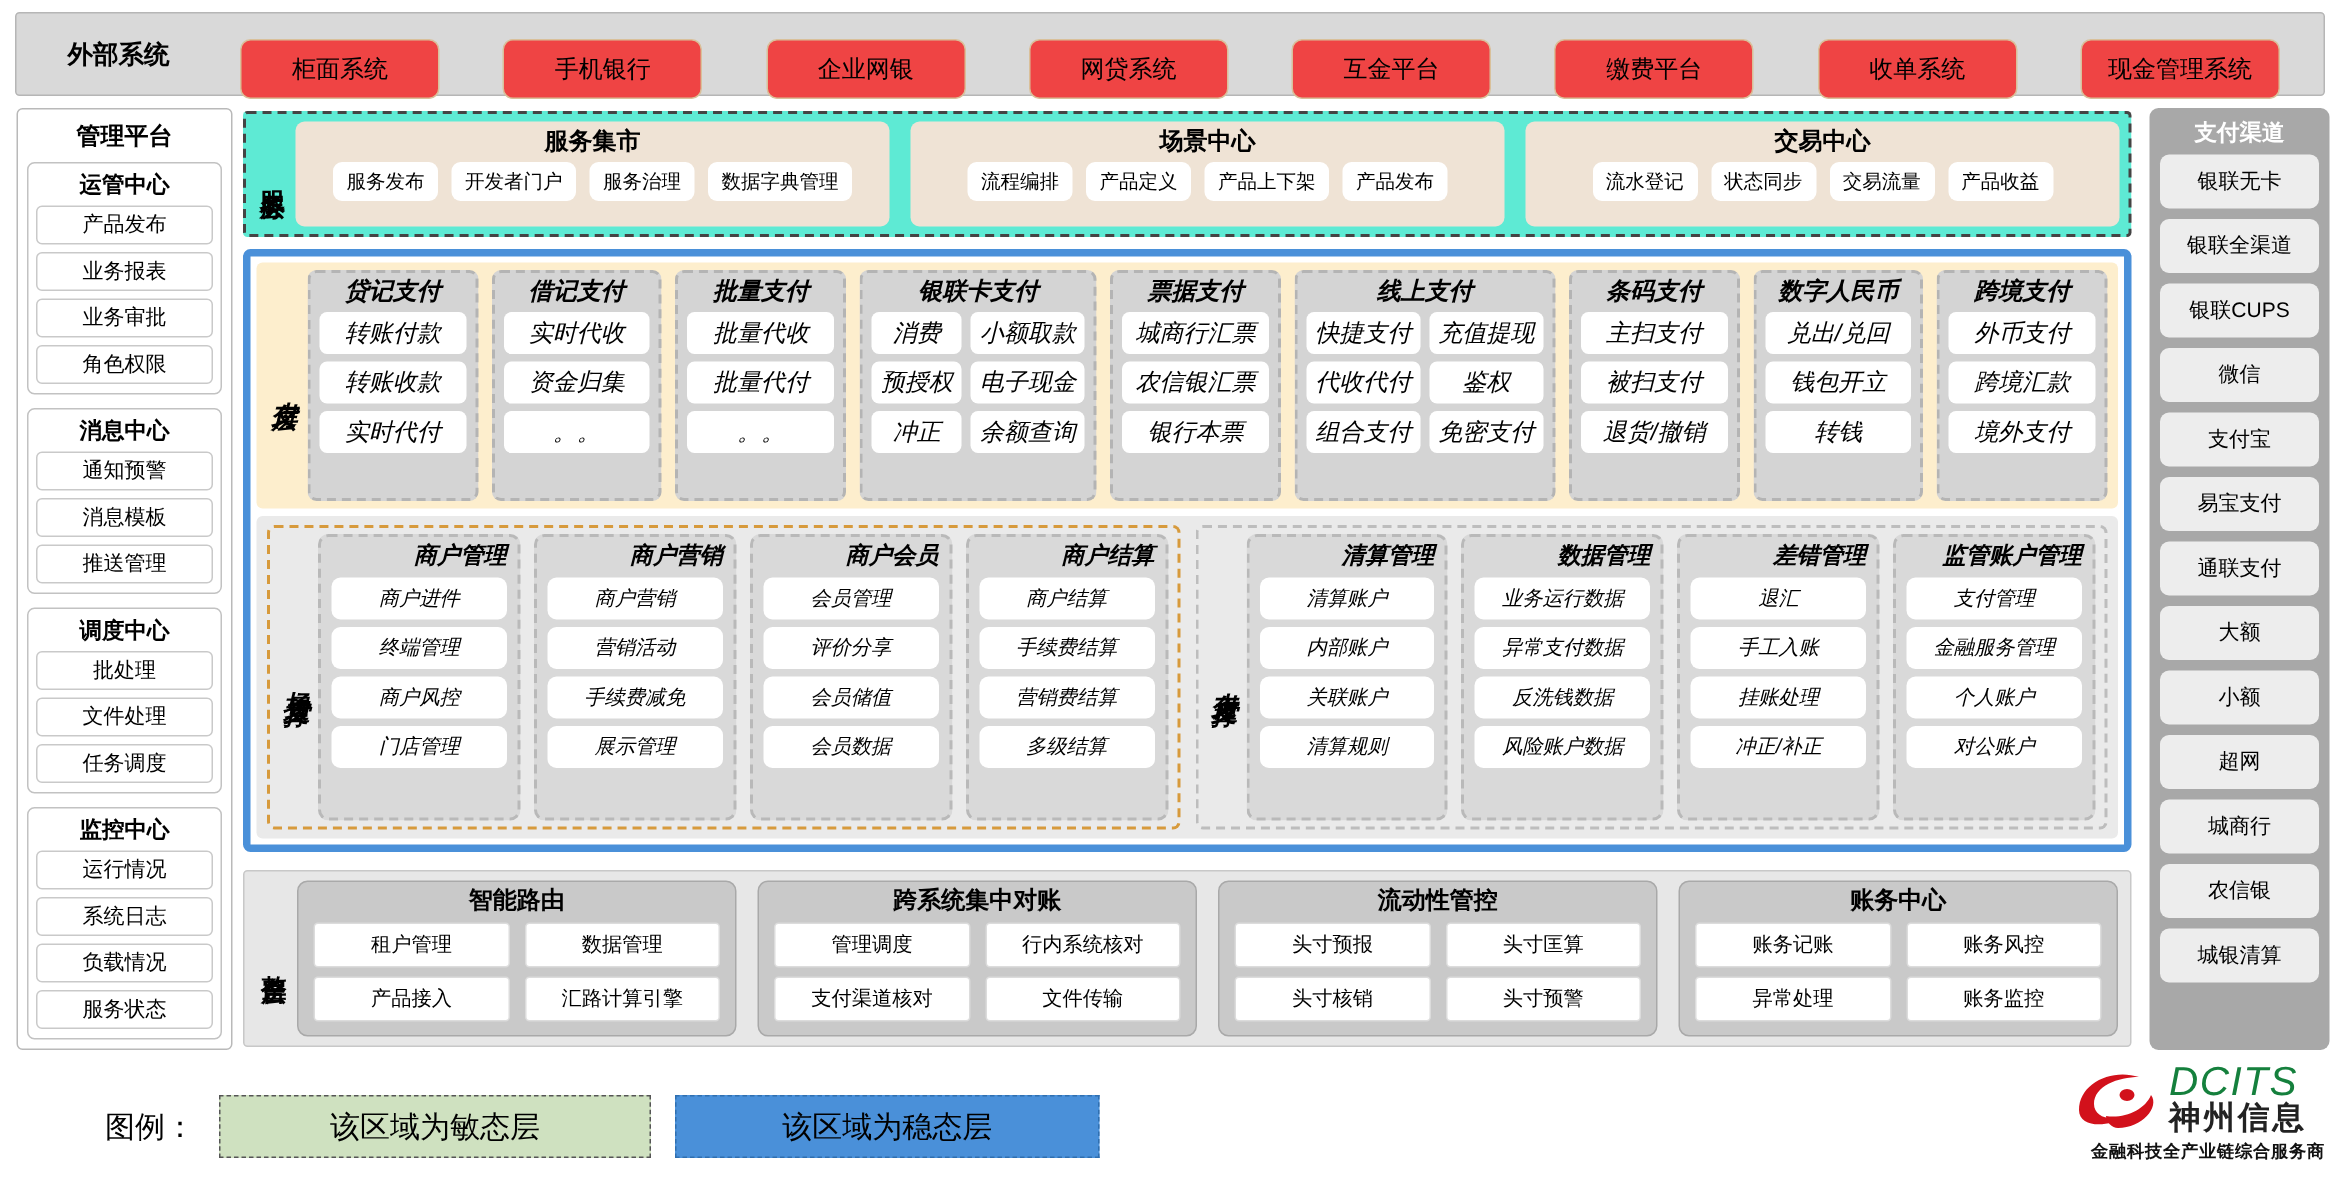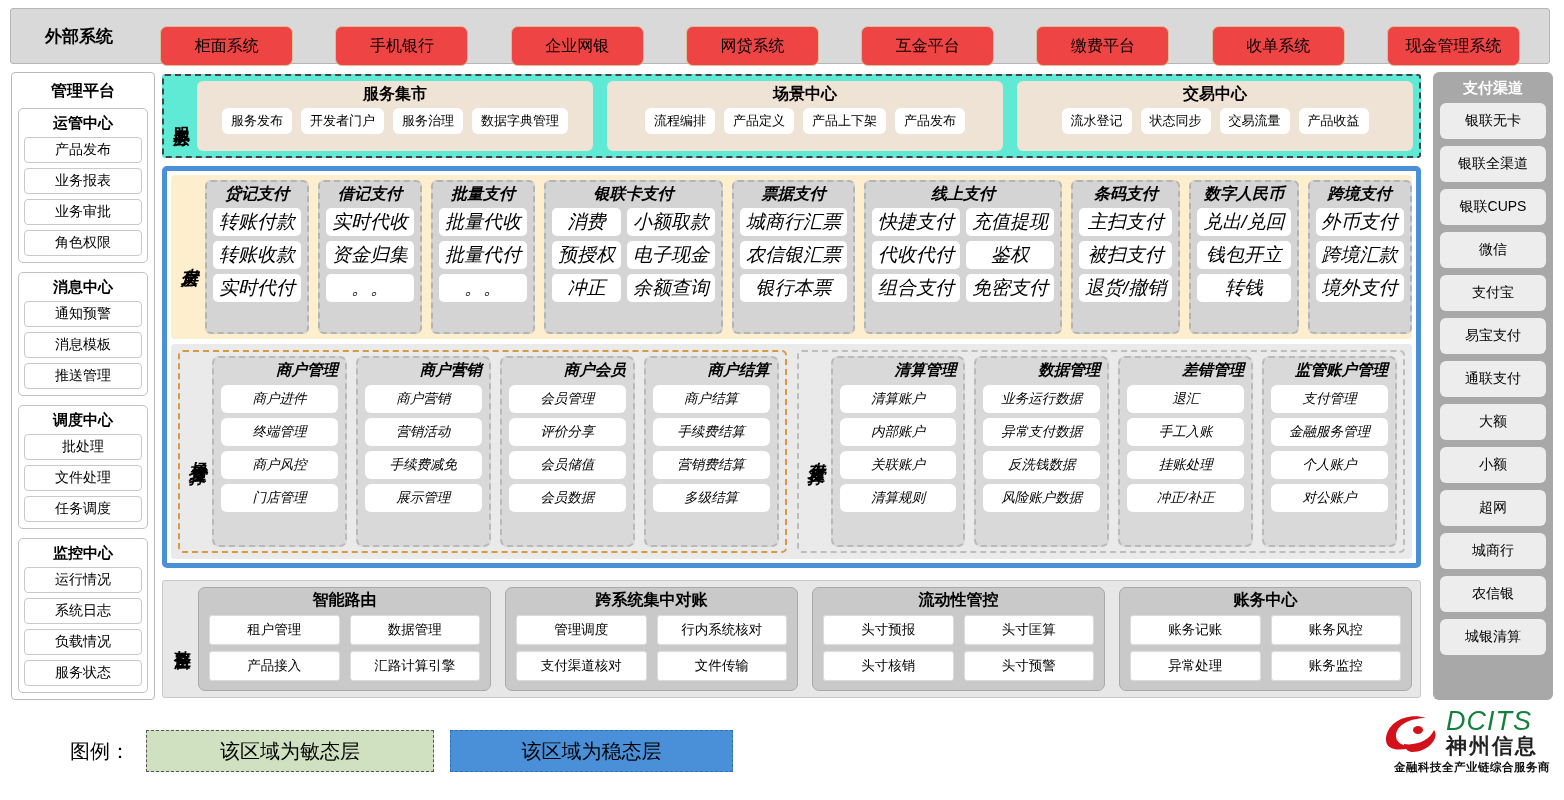--- a/index.html
+++ b/index.html
@@ -37,21 +37,21 @@
   
   .stable{position:absolute;left:162px;top:166px;width:1259px;height:402px;border:5px solid #4a90d9;border-radius:5px;background:#fff;box-sizing:border-box;padding:4px;font-style:italic;}
 
   
   .pay{background:#fdeecd;border-radius:4px;height:164px;box-sizing:border-box;display:flex;align-items:stretch;padding:5px 7px;}
   .pay-groups{display:flex;flex:1 1 auto;gap:9px;margin-left:4px;}
   .grp{border:2px dashed #b4b4b4;border-radius:6px;background:#d4d4d4;display:flex;flex-direction:column;align-items:center;box-sizing:border-box;padding:1px 6px 5px;}
   .grp-title{font-weight:bold;font-size:16px;margin:1px 0 3px;white-space:nowrap;}
   .grp-body{display:flex;gap:6px;width:100%;justify-content:center;}
   .col{display:flex;flex-direction:column;gap:5px;flex:1 1 0;}
-  .cell{background:#fff;border-radius:5px;height:28px;display:flex;align-items:center;justify-content:center;font-size:19px;white-space:nowrap;padding:0 6px;}
+  .cell{background:#fff;border-radius:5px;height:28px;display:flex;align-items:center;justify-content:center;font-size:16px;white-space:nowrap;padding:0 6px;}
 
   
   .sup{margin-top:5px;background:#eaeaea;border-radius:4px;height:215px;box-sizing:border-box;display:flex;gap:10px;padding:6px 7px;}
   .sup-half{flex:1 1 0;border:2px dashed #d79a3c;border-radius:5px;display:flex;align-items:stretch;box-sizing:border-box;padding:4px 6px;}
   .sup-half.gray{border-color:#bdbdbd;}
   .sup-groups{display:flex;flex:1 1 auto;gap:9px;margin-left:3px;}
   .sup-grp{border:2px dashed #b9b9b9;border-radius:7px;background:#d9d9d9;flex:1 1 0;display:flex;flex-direction:column;align-items:flex-end;box-sizing:border-box;padding:1px 7px 6px;}
   .sup-grp-title{font-weight:bold;font-size:15.5px;margin:1px 0 4px;white-space:nowrap;}
   .sup-cell{background:#fff;border-radius:6px;height:28px;width:100%;display:flex;align-items:center;justify-content:center;font-size:13.5px;margin-bottom:5px;white-space:nowrap;}
   .sup-cell:last-child{margin-bottom:0;}

